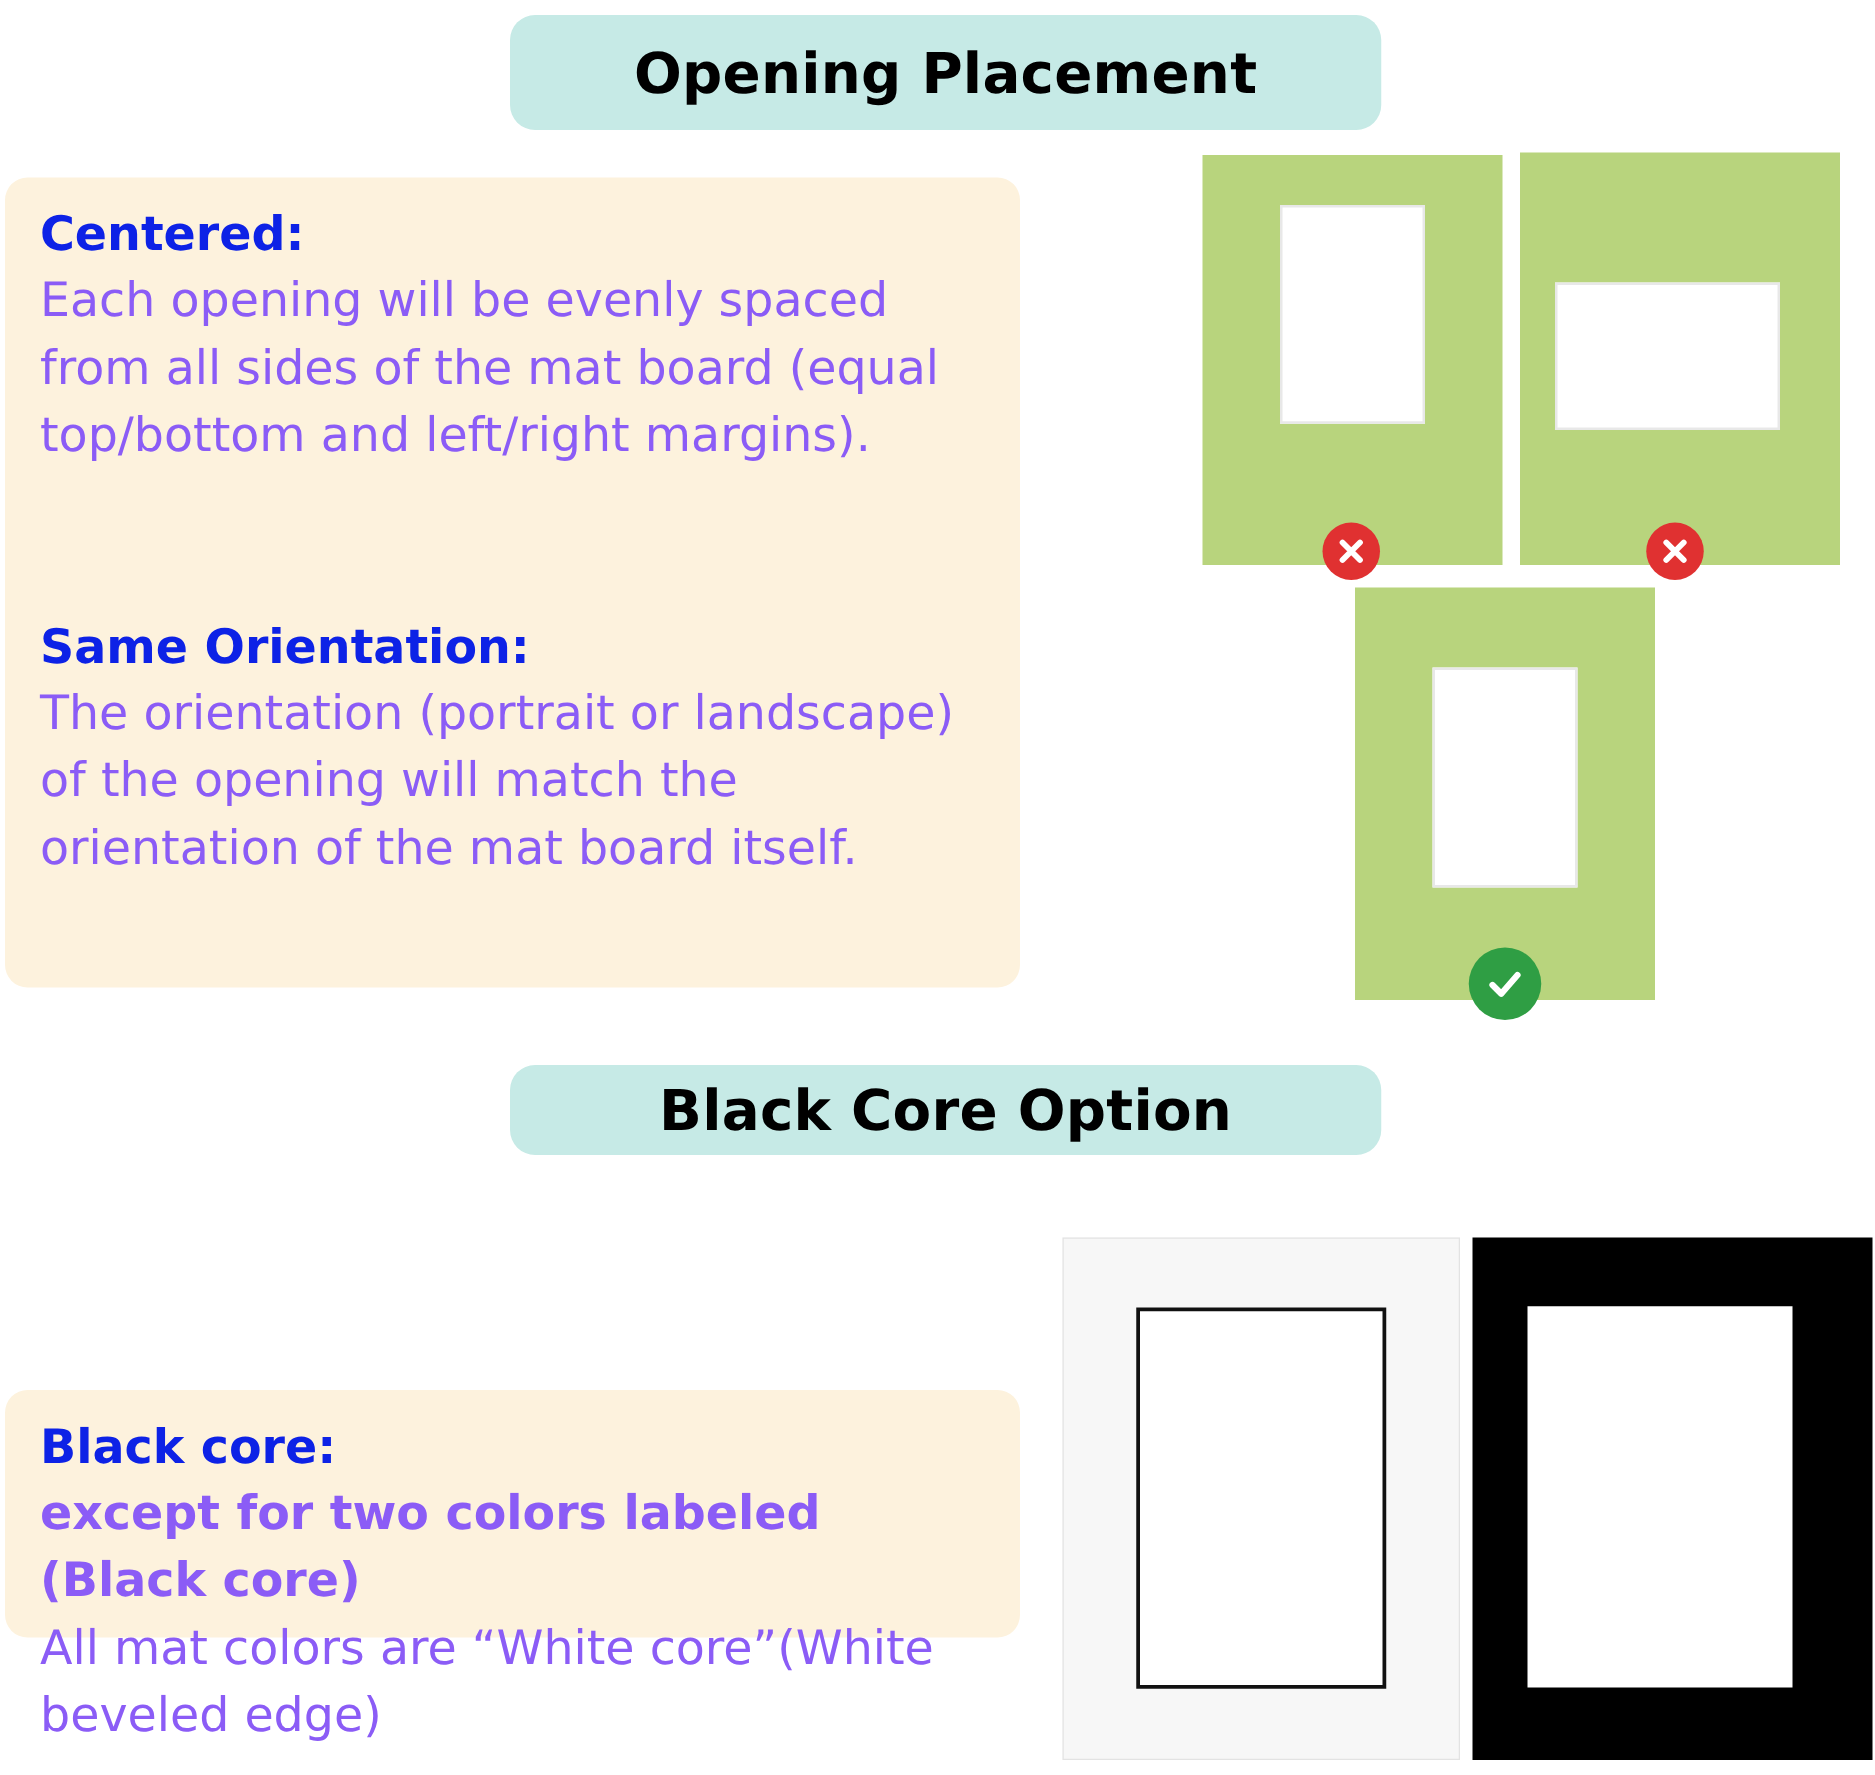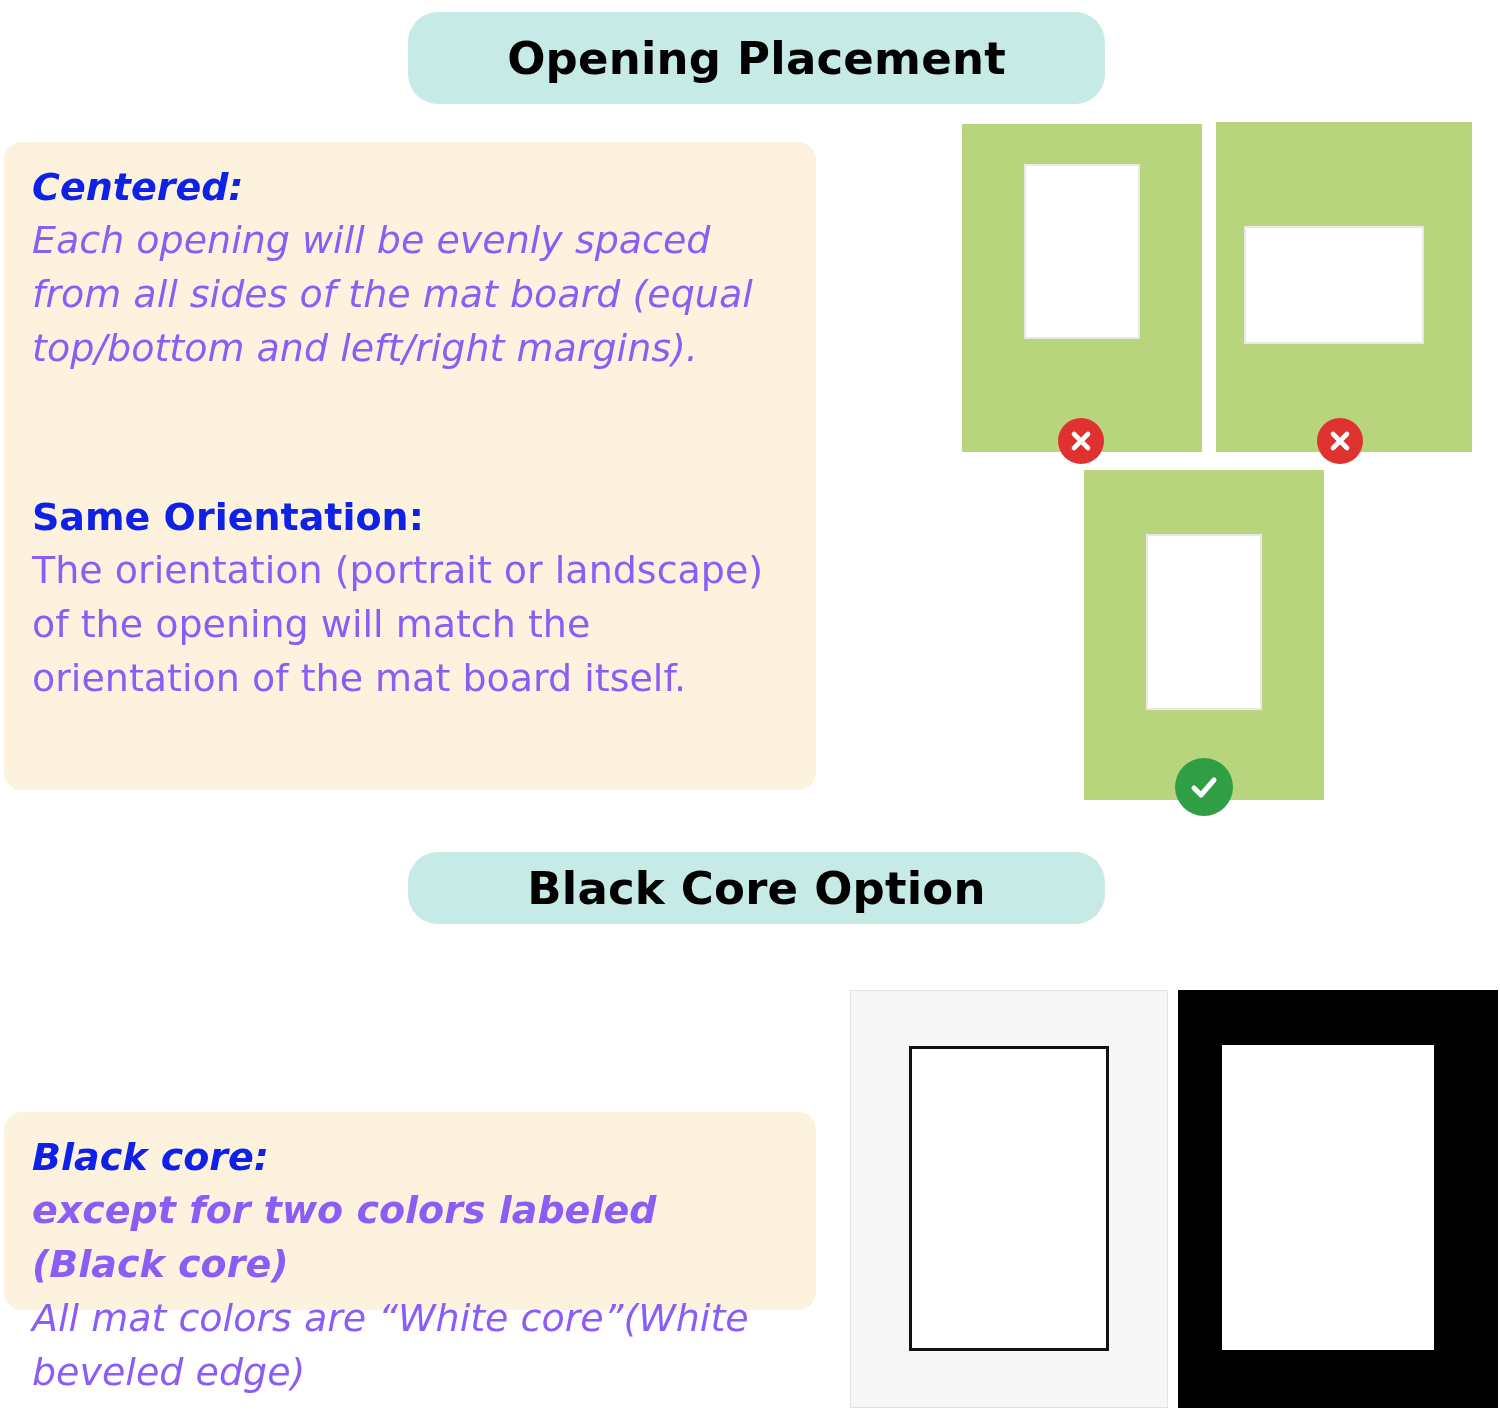--- a/index.html
+++ b/index.html
@@ -10,21 +10,21 @@
     background: #ffffff;
     font-family: "DejaVu Sans", sans-serif;
     position: relative;
     overflow: hidden;
   }
 
   
   .banner {
     position: absolute;
     background: #c6eae6;
-    border-radius: 30px;
+    border-radius: 20px;
     display: flex;
     align-items: center;
     justify-content: center;
     color: #000000;
     font-weight: bold;
     letter-spacing: 0.2px;
   }
   #banner-opening {
     left: 408px; top: 12px; width: 697px; height: 92px;
     font-size: 45px;
@@ -48,23 +48,23 @@
     line-height: 1.05;
     margin: 0 0 6px 0;
   }
   .note .body {
     color: #8b5cf6;
     font-size: 38px;
     line-height: 1.42;
     margin: 0;
   }
 
-  #note-centered { left: 4px; top: 142px; width: 812px; height: 389px; font-style: italic; }
+  #note-centered { left: 4px; top: 142px; width: 812px; height: 389px; }
   #note-orientation { left: 4px; top: 472px; width: 812px; height: 318px; }
-  #note-blackcore { left: 4px; top: 1112px; width: 812px; height: 198px; font-style: italic; }
+  #note-blackcore { left: 4px; top: 1112px; width: 812px; height: 198px; }
 
   
   .mat-green {
     position: absolute;
     background: #b8d47d;
   }
   .mat-green .opening {
     position: absolute;
     background: #ffffff;
     border: 2px solid #e8e8e8;

